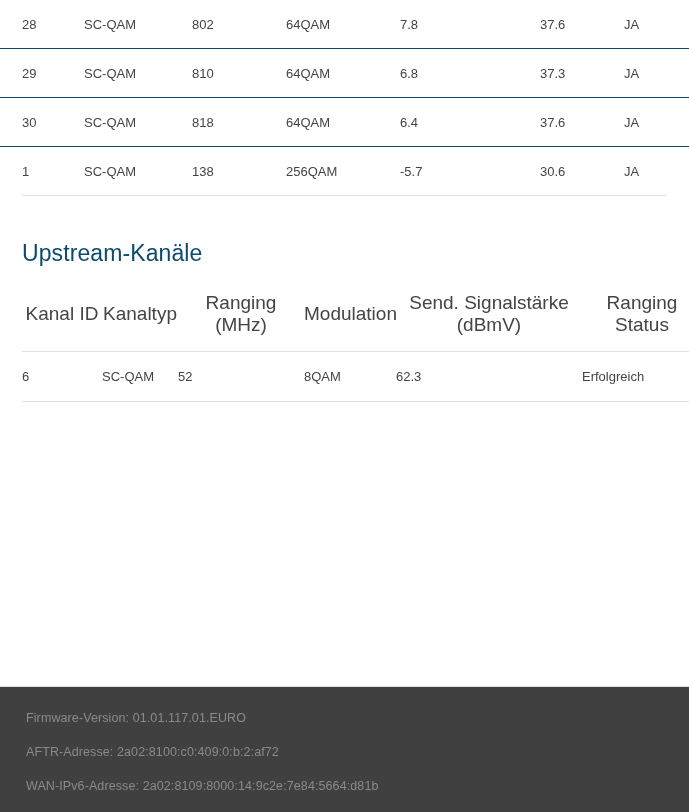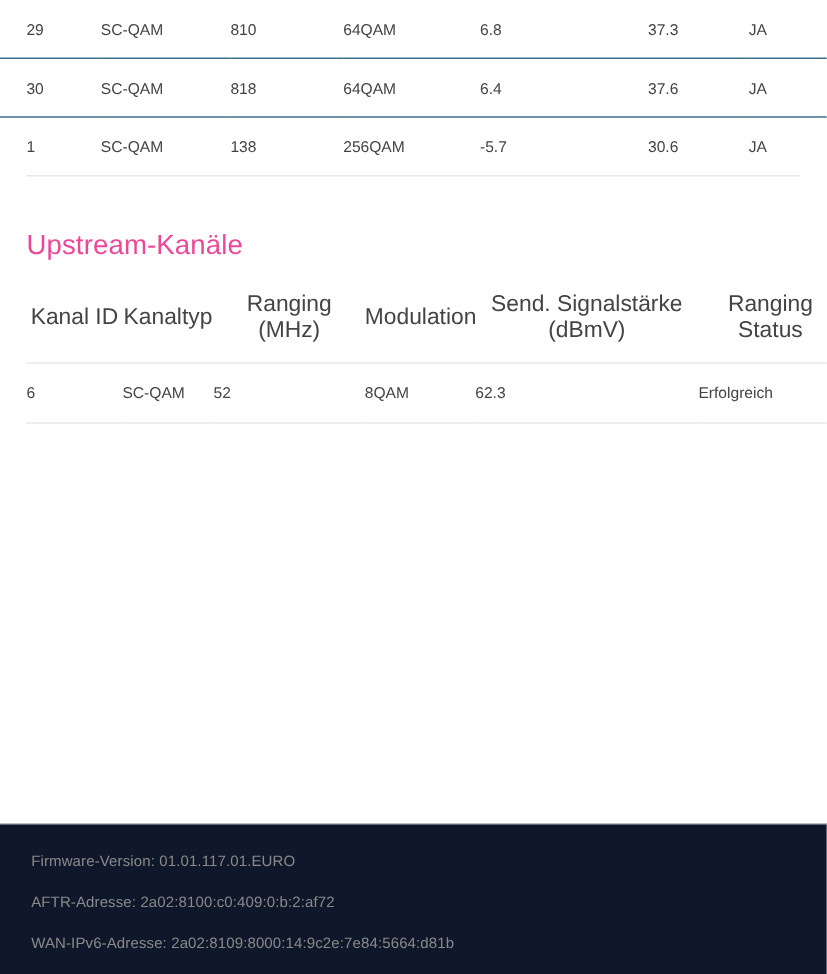--- a/index.html
+++ b/index.html
@@ -46,21 +46,21 @@
   .ds-table .c5 { width: 84px; }
   .ds-table .c6 { width: 65px; }
 
   .divider-bottom {
     border-top: 1px solid #e3e3e3;
     margin: 0 22px 0 22px;
   }
 
   
   .section-title {
-    color: #ec4899;
+    color: #0c4a6e;
     font-size: 23px;
     font-weight: normal;
     margin: 44px 0 0 22px;
     letter-spacing: 0.1px;
   }
 
   .us-table {
     width: calc(100% - 44px);
     margin: 25px 22px 0 22px;
     border-collapse: collapse;
@@ -87,39 +87,48 @@
   .us-table .u4 { width: 186px; }
   .us-table .u5 { width: 120px; }
 
   
   .footer {
     position: absolute;
     left: 0;
     right: 0;
     bottom: 0;
     height: 126px;
-    background: #0f172a;
+    background: #404040;
     border-top: 1px solid #e0e0e0;
     box-sizing: border-box;
     padding: 24px 0 0 26px;
   }
   .footer div {
     color: #8a8a8a;
     font-size: 12.5px;
     margin-bottom: 20px;
     letter-spacing: 0.1px;
   }
 </style>
 </head>
 <body>
 
 <div class="page">
 
   <table class="ds-table">
     <tbody>
+      <tr>
+        <td class="c0">28</td>
+        <td class="c1">SC-QAM</td>
+        <td class="c2">802</td>
+        <td class="c3">64QAM</td>
+        <td class="c4">7.8</td>
+        <td class="c5">37.6</td>
+        <td class="c6">JA</td>
+      </tr>
       <tr>
         <td class="c0">29</td>
         <td class="c1">SC-QAM</td>
         <td class="c2">810</td>
         <td class="c3">64QAM</td>
         <td class="c4">6.8</td>
         <td class="c5">37.3</td>
         <td class="c6">JA</td>
       </tr>
       <tr>

